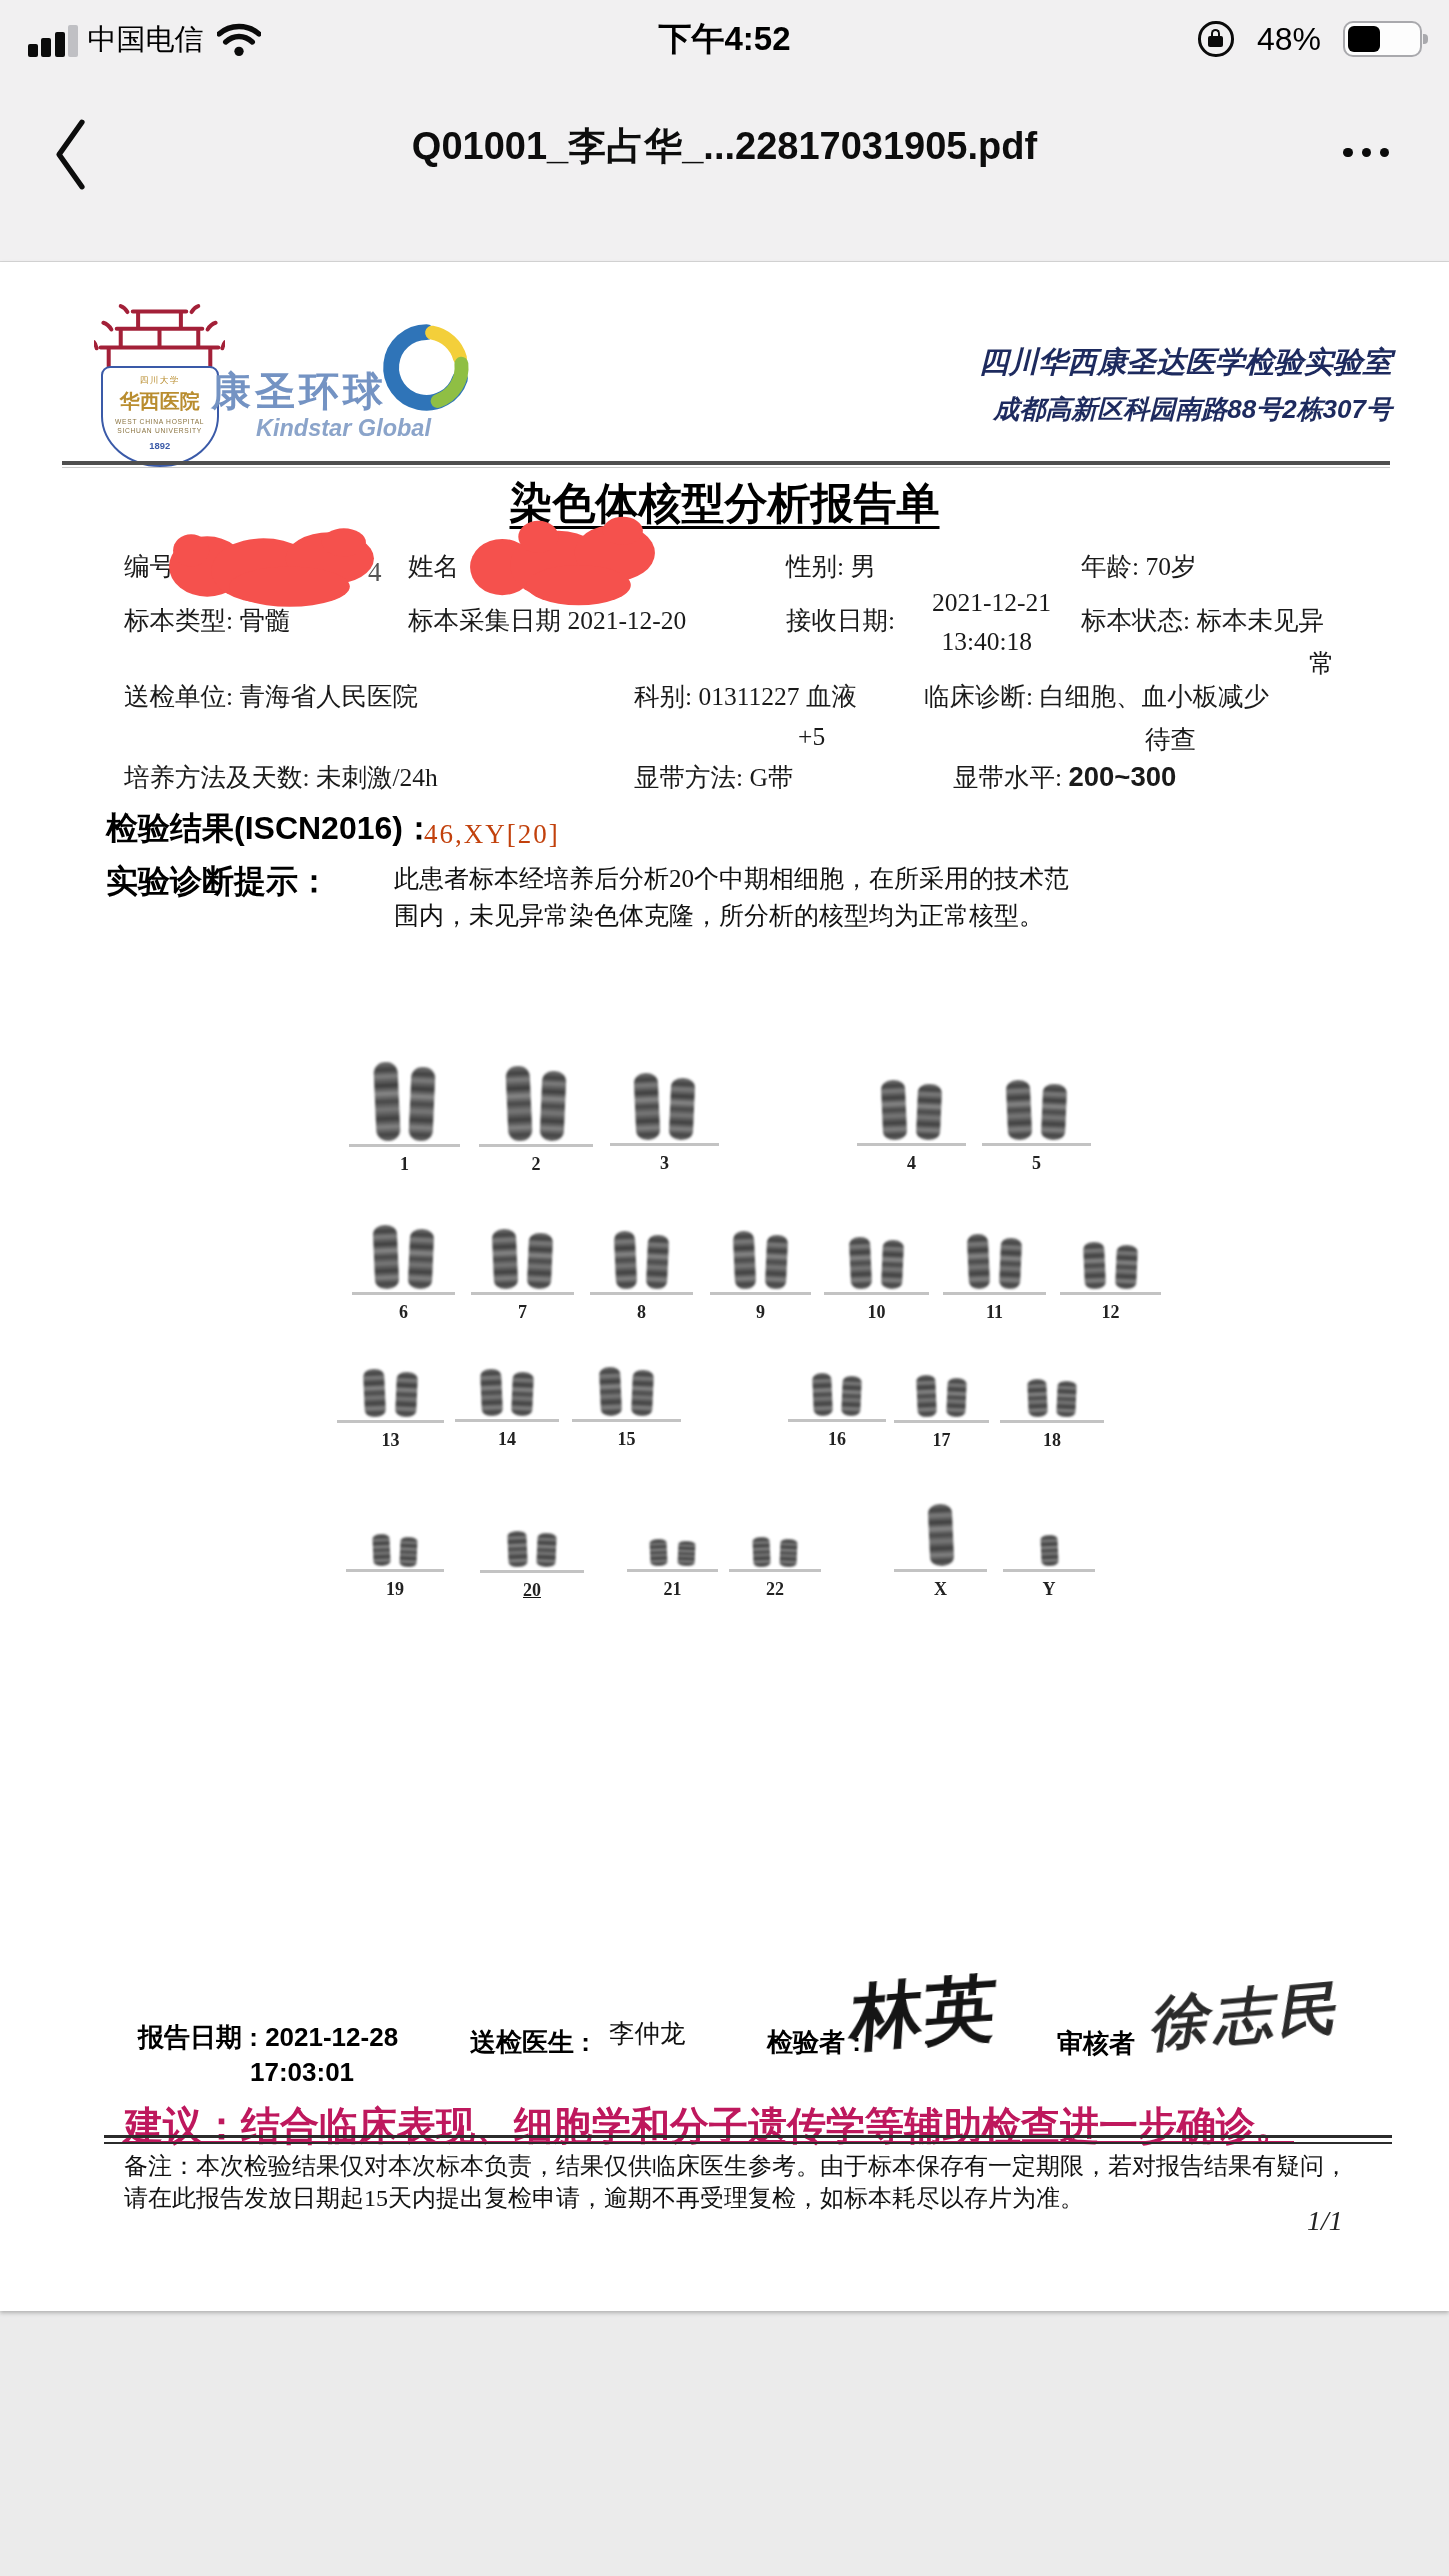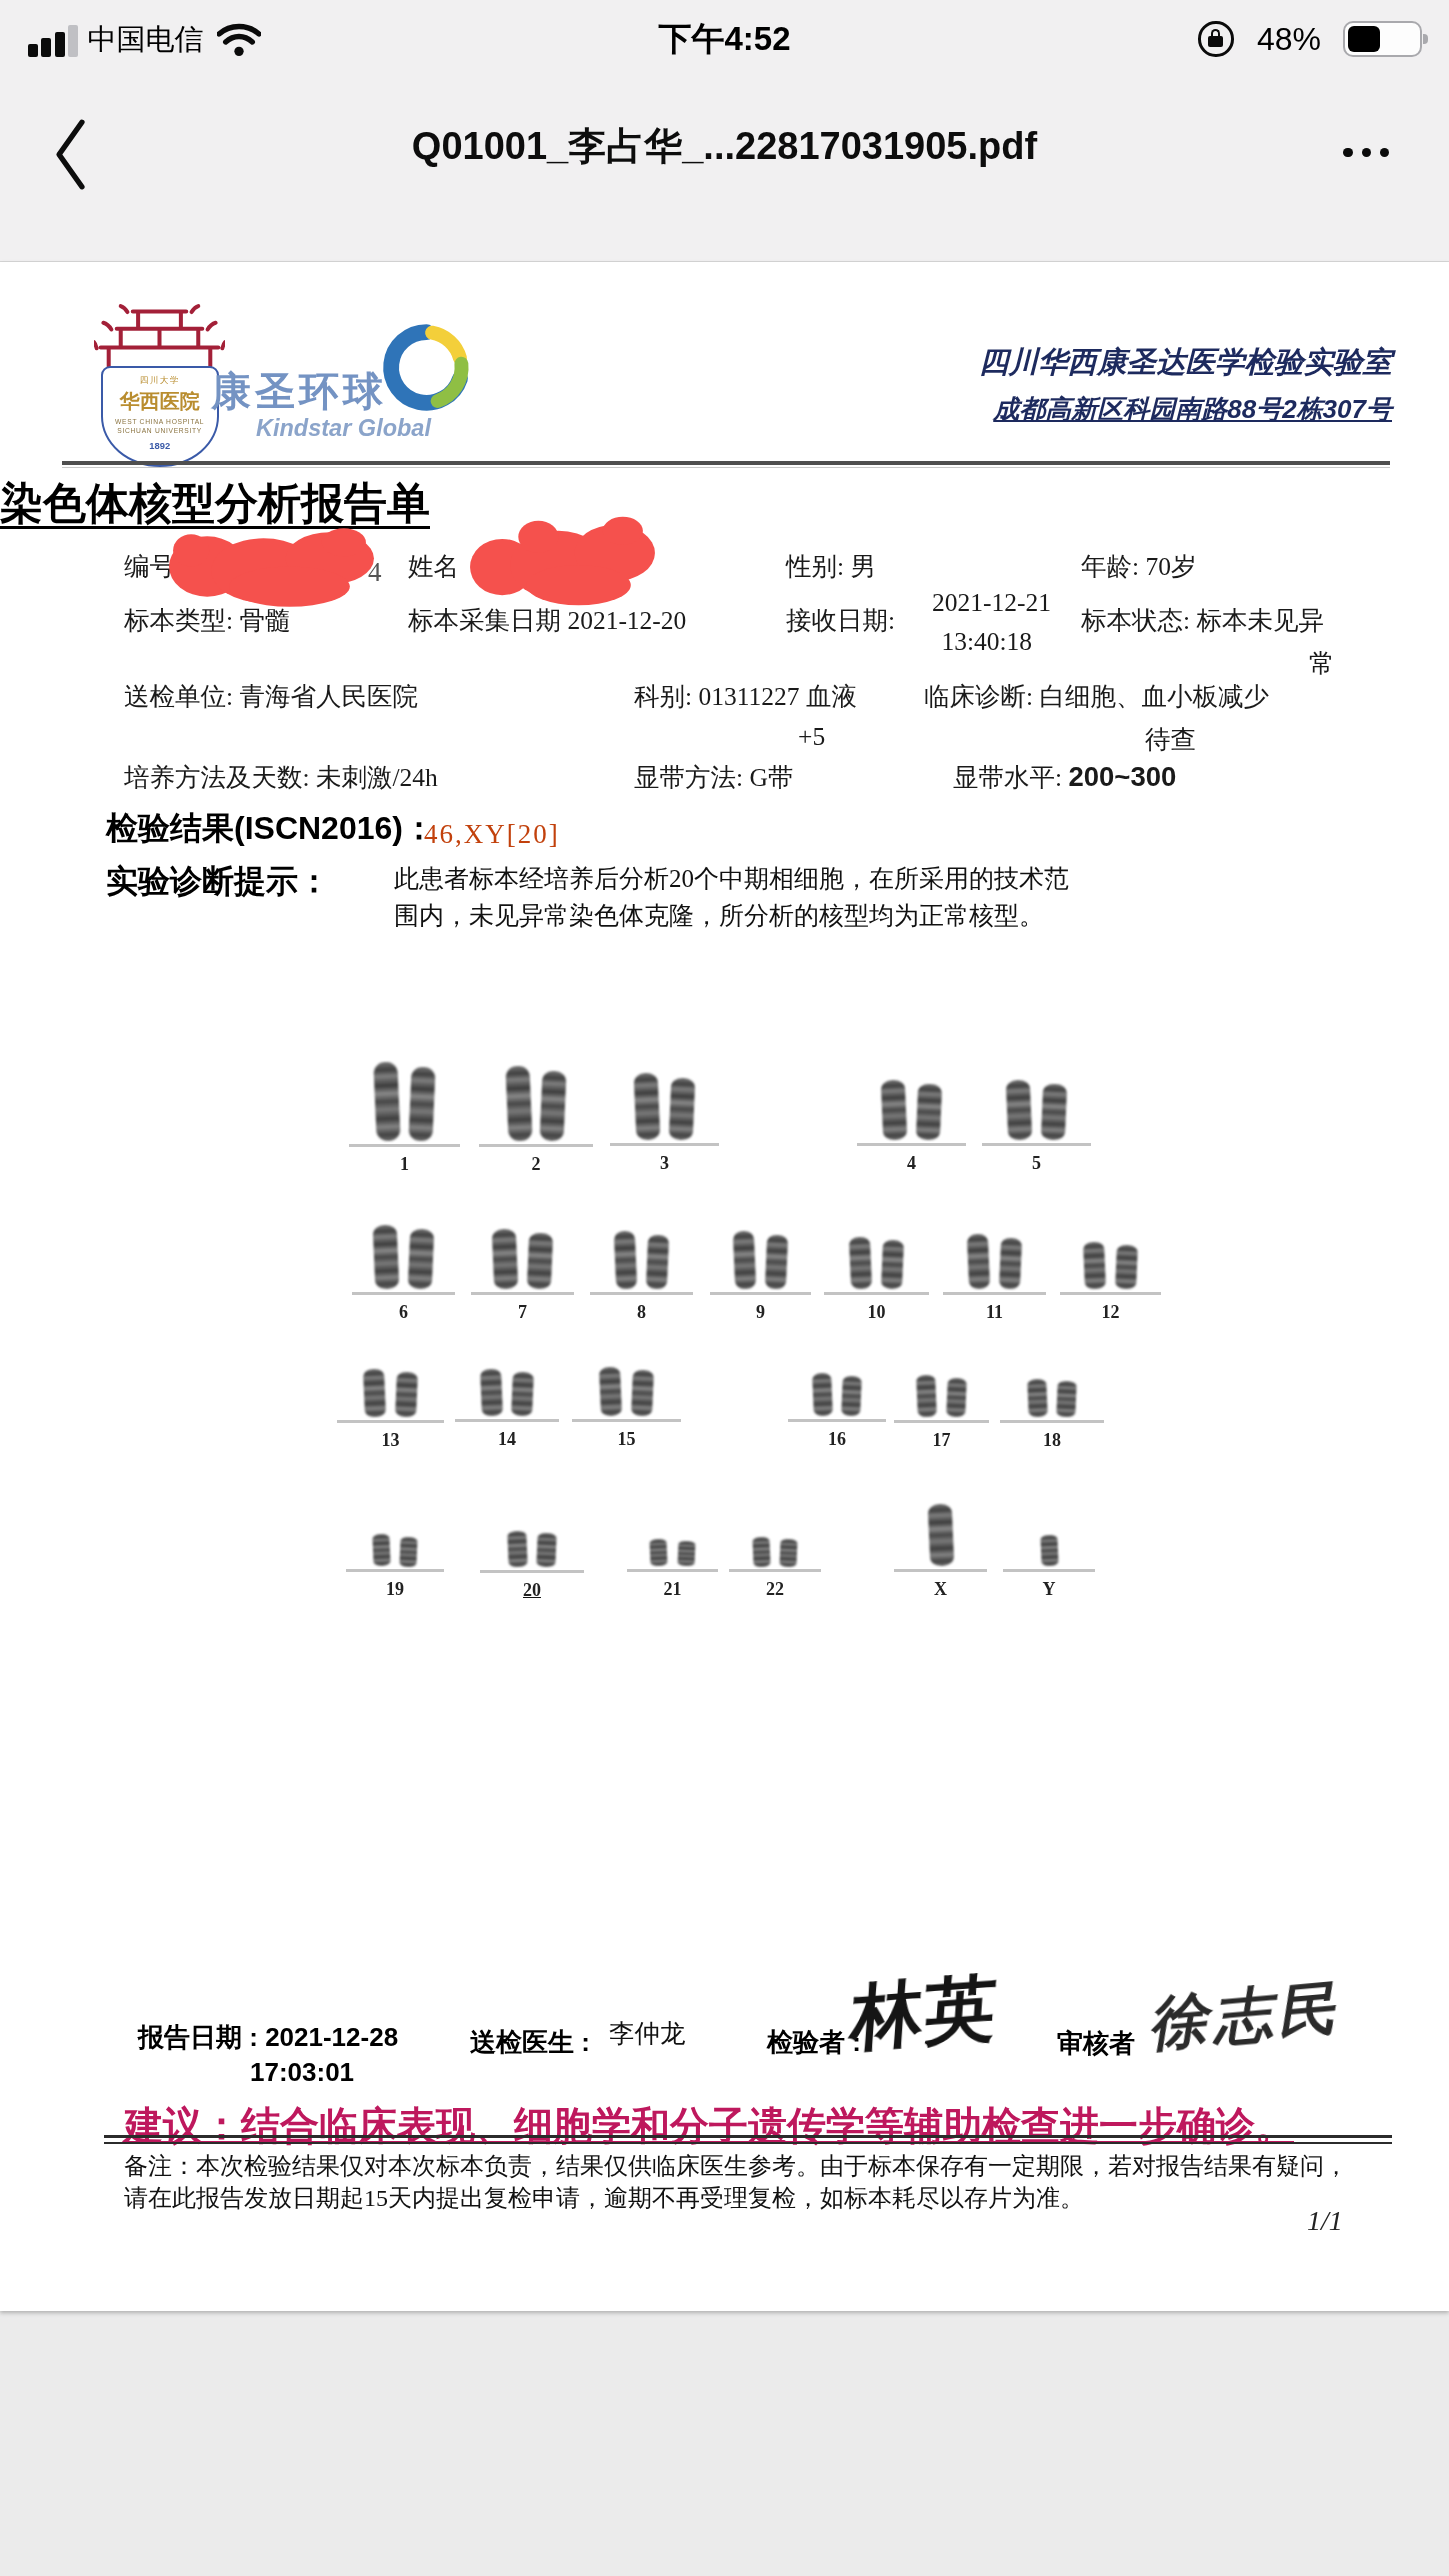--- a/index.html
+++ b/index.html
@@ -42,24 +42,24 @@
   .emblem svg { position:absolute; left:0; top:0; }
   .shield { position:absolute; left:6.7px; top:64px; width:118px; height:101px; border:2.7px solid #3a5aa8; border-radius:9.4px 9.4px 52% 52%; background:#fff; text-align:center; padding-top:6.7px; }
   .em1 { font-size:8.7px; color:#b98d2f; letter-spacing:1.3px; }
   .em2 { font-size:20px; font-weight:700; color:#b98d2f; font-family:"Liberation Serif",serif; margin-top:1.3px; }
   .em3 { font-size:6.7px; color:#8a7340; margin-top:2.7px; letter-spacing:0.7px; }
   .em4 { font-size:9.4px; color:#3a5aa8; font-weight:700; margin-top:5.4px; }
   .brand-cn { position:absolute; left:211px; top:102px; font-size:40px; font-weight:600; color:#7493c3; letter-spacing:4px; }
   .brand-en { position:absolute; left:256px; top:153px; font-size:23.5px; font-style:italic; font-weight:700; color:#8ba4ca; }
   .ring { position:absolute; left:380px; top:59px; }
   .lab-name { position:absolute; right:57px; top:81px; font-size:29.5px; font-weight:700; font-style:italic; color:#1d2a5e; }
-  .lab-addr { position:absolute; right:57px; top:130px; font-size:26px; font-weight:700; font-style:italic; color:#1d2a5e;text-decoration:underline; }
+  .lab-addr { position:absolute; right:57px; top:130px; font-size:26px; font-weight:700; font-style:italic; color:#1d2a5e; }
   .head-rule { position:absolute; left:62px; right:59px; top:199px; height:7.4px; border-top:4px solid #4f4f4f; border-bottom:1.3px solid #c9c9c9; }
 
-  .doc-title { position:absolute; left:0; right:0; top:213px; font-size:43px; font-weight:700; color:#000;
+  .doc-title { position:absolute; left:0; right:0; top:213px; text-align:center; font-size:43px; font-weight:700; color:#000;
                text-decoration:underline; text-decoration-thickness:2.7px; text-underline-offset:8px; font-family:"Liberation Sans",sans-serif; }
 
   .fld { position:absolute; font-family:"Liberation Serif",serif; font-size:25.5px; color:#1a1a1a; white-space:nowrap; }
   .sub { display:block; }
   .big { font-family:"Liberation Sans",sans-serif; font-weight:700; font-size:27.5px; }
 
   .sec-label { position:absolute; font-size:32px; font-weight:700; color:#000; font-family:"Liberation Sans",sans-serif; white-space:nowrap; }
   .result-val { position:absolute; left:424px; top:557px; font-family:"Liberation Serif",serif; font-size:27px; letter-spacing:2px; color:#c2410c; }
   .impression { position:absolute; left:394px; top:598px; width:684px; font-family:"Liberation Serif",serif; font-size:25px; line-height:37px; color:#111; }
 

